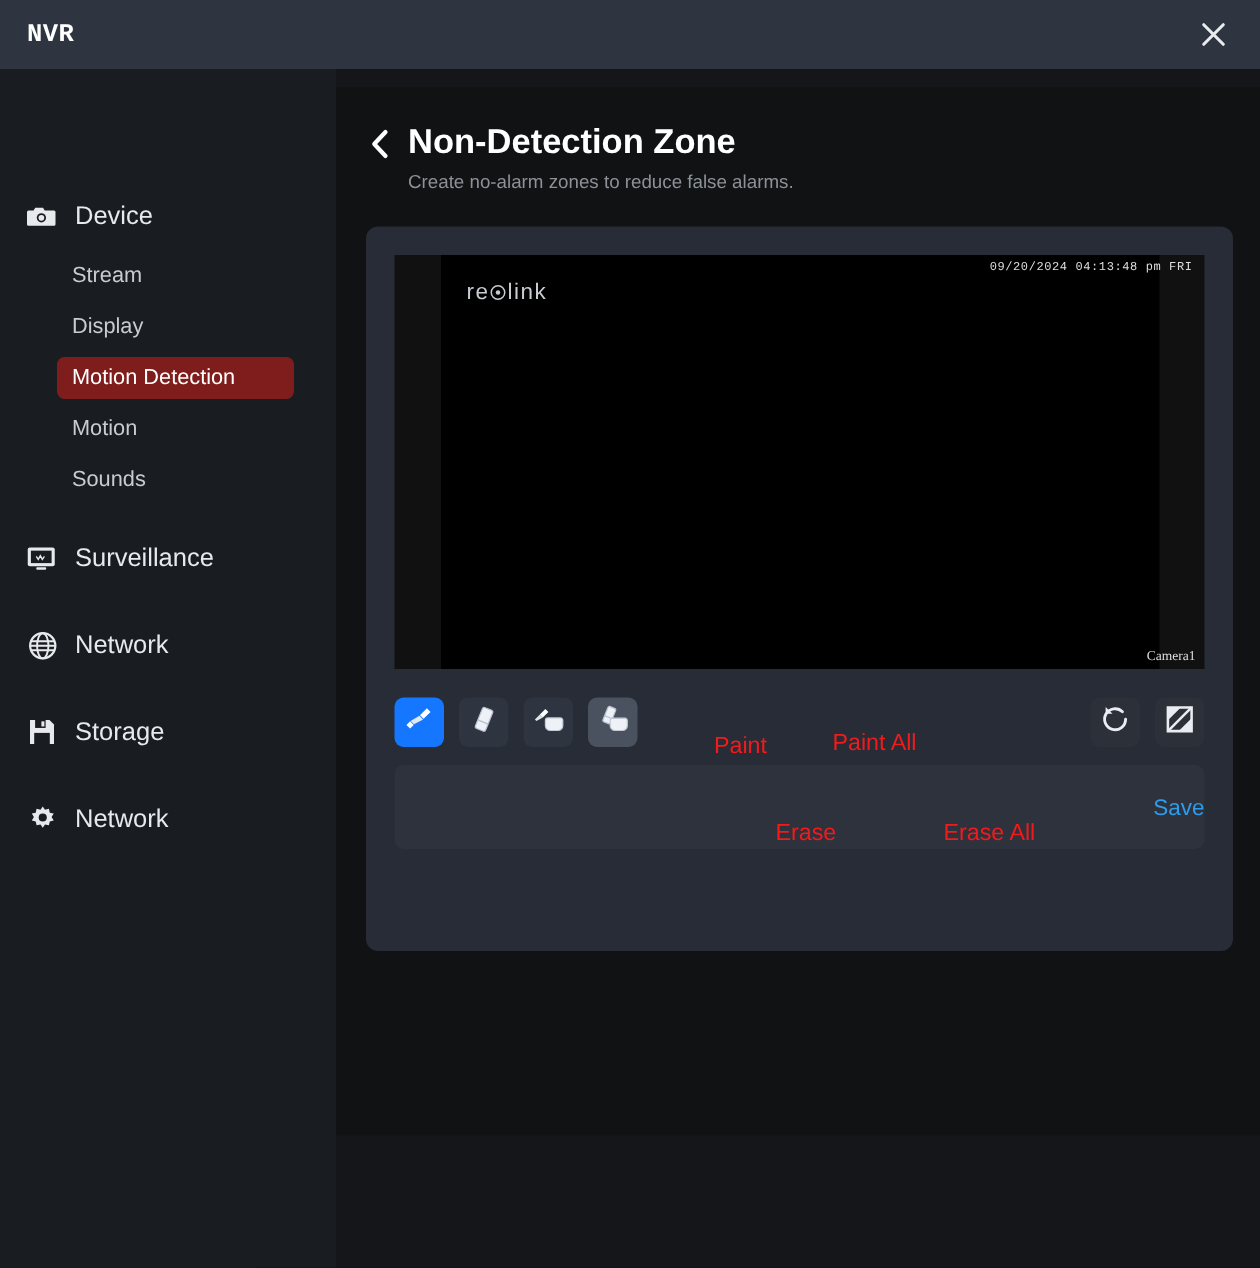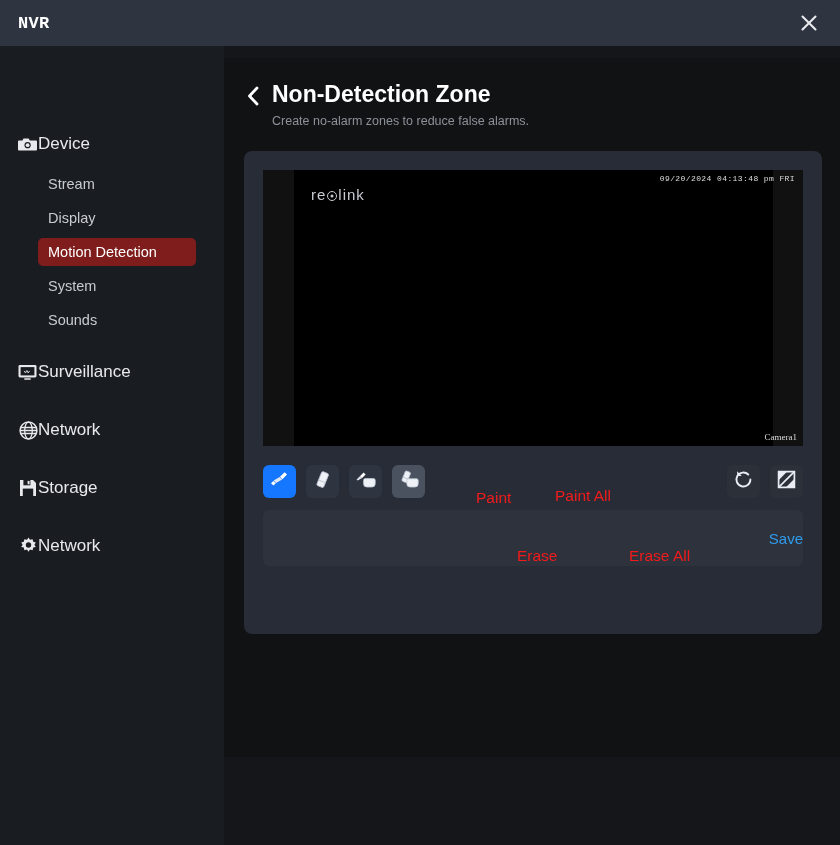--- a/index.html
+++ b/index.html
@@ -49,20 +49,21 @@
     top: 46px; left: 0;
     width: 224px;
     height: 799px;
     background: #191c21;
     padding-top: 80px;
   }
   .nav-group { }
   .nav-top {
     display: flex;
     align-items: center;
+    gap: 12px;
     padding: 0 0 0 18px;
     height: 36px;
     margin-bottom: 8px;
     cursor: pointer;
   }
   .nav-top .nav-ico {
     width: 20px; height: 20px;
     display: flex; align-items: center; justify-content: center;
     flex: 0 0 20px;
   }
@@ -279,21 +280,21 @@
             <path d="M1 4.4h3.4l1.1-1.9h5.2l1.1 1.9H18a1 1 0 0 1 1 1v8.1a1 1 0 0 1-1 1H1a1 1 0 0 1-1-1V5.4a1 1 0 0 1 1-1z" fill="#e7e9ec"></path>
             <circle cx="9.6" cy="9.2" r="3.1" fill="#191c21"></circle>
             <circle cx="9.6" cy="9.2" r="1.9" fill="#e7e9ec"></circle>
           </svg>
         </span>
         <span class="nav-label">Device</span>
       </div>
       <div class="nav-sub">Stream</div>
       <div class="nav-sub">Display</div>
       <div class="nav-sub active">Motion Detection</div>
-      <div class="nav-sub">System</div>
+      <div class="nav-sub">Motion</div>
       <div class="nav-sub">Sounds</div>
     </div>
 
     <div class="nav-spacer"></div>
 
     <div class="nav-top">
       <span class="nav-ico">
         <svg width="20" height="17" viewBox="0 0 20 17">
           <rect x="0.5" y="1" width="18" height="12.5" rx="1.4" fill="#e7e9ec"></rect>
           <rect x="2.6" y="3.1" width="13.8" height="8.3" fill="#191c21"></rect>

